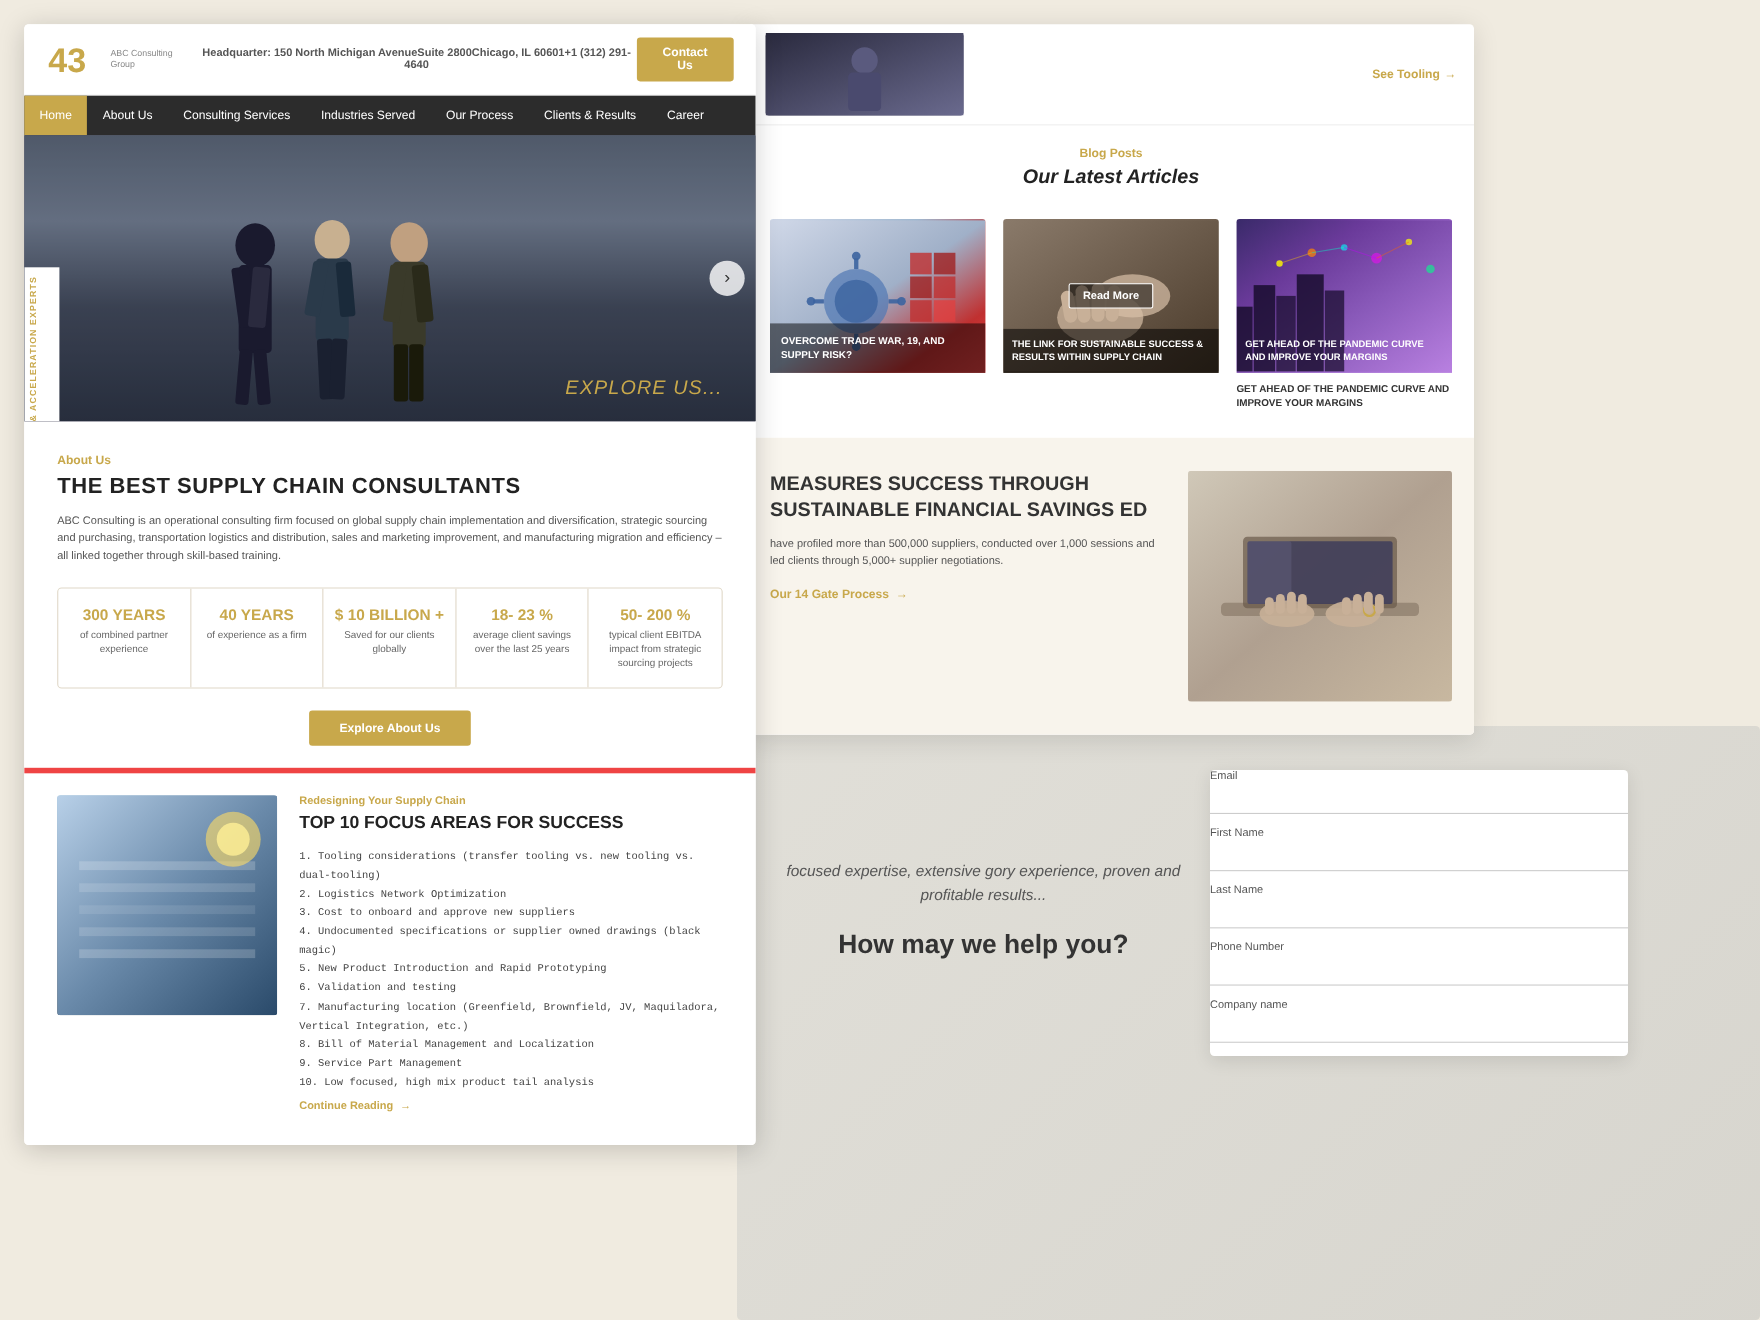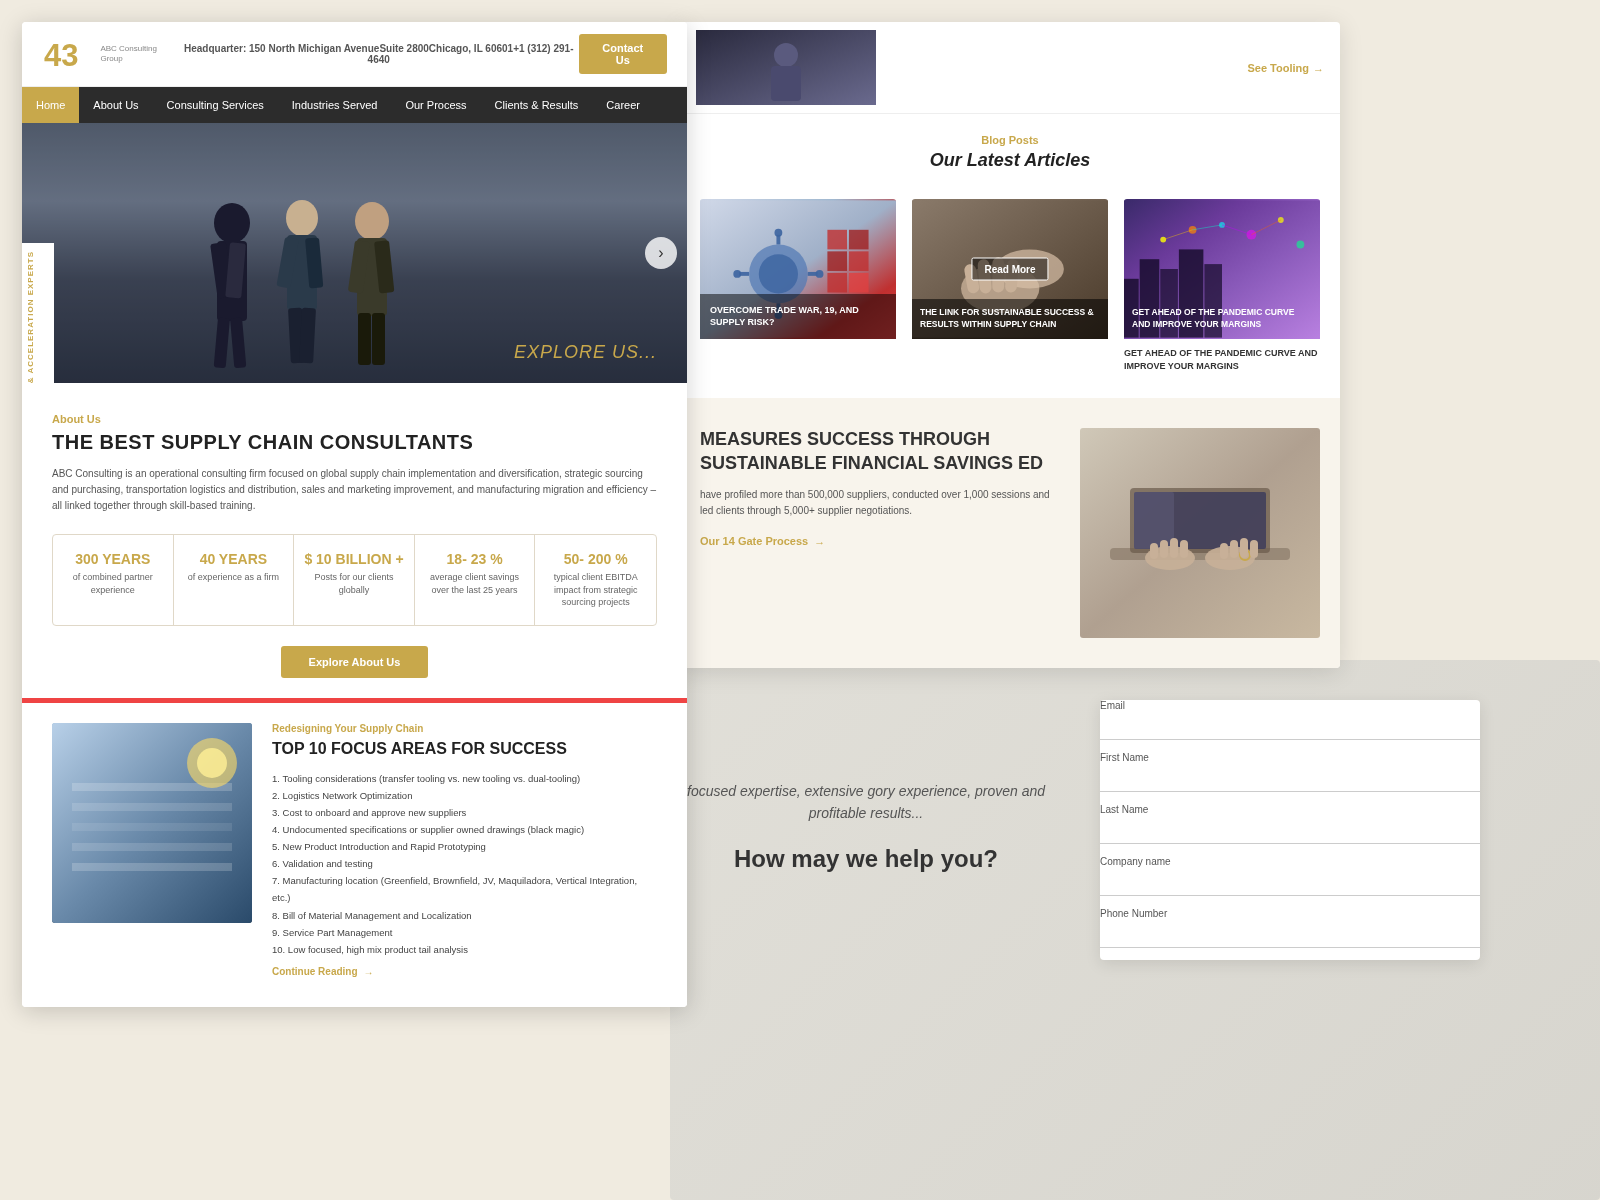--- a/index.html
+++ b/index.html
@@ -250,20 +250,21 @@
       font-weight: bold;
       color: #222;
       margin-bottom: 12px;
       text-transform: uppercase;
     }
     .focus-list {
       list-style: none;
       font-size: 9.5px;
       color: #444;
       line-height: 1.8;
+      font-family: Liberation Mono, monospace;
     }
     .focus-list li::before {
       content: attr(data-num) '. ';
       color: #444;
     }
     .continue-link {
       color: #c8a84b;
       font-size: 10px;
       font-weight: bold;
       display: flex;
@@ -420,21 +421,21 @@
       padding: 6px 0;
       font-size: 11px;
       outline: none;
       background: transparent;
     }
 
     
     .contact-overlay {
       position: absolute;
       top: 760px;
-      left: 656px;
+      left: 684px;
       width: 420px;
       z-index: 9;
       padding: 20px;
     }
     .contact-tagline {
       font-size: 14px;
       font-style: italic;
       color: #555;
       line-height: 1.6;
       text-align: center;
@@ -527,21 +528,21 @@
       <div class="stat-item">
         <div class="stat-number">300 YEARS</div>
         <div class="stat-label">of combined partner experience</div>
       </div>
       <div class="stat-item">
         <div class="stat-number">40 YEARS</div>
         <div class="stat-label">of experience as a firm</div>
       </div>
       <div class="stat-item">
         <div class="stat-number">$ 10 BILLION +</div>
-        <div class="stat-label">Posts for our clients globally</div>
+        <div class="stat-label">Saved for our clients globally</div>
       </div>
       <div class="stat-item">
         <div class="stat-number">18- 23 %</div>
         <div class="stat-label">average client savings over the last 25 years</div>
       </div>
       <div class="stat-item">
         <div class="stat-number">50- 200 %</div>
         <div class="stat-label">typical client EBITDA impact from strategic sourcing projects</div>
       </div>
     </div>
@@ -782,26 +783,26 @@
   </div>
   <div class="form-field">
     <label class="form-label">First Name</label>
     <input class="form-input" type="text" style="">
   </div>
   <div class="form-field">
     <label class="form-label">Last Name</label>
     <input class="form-input" type="text" style="">
   </div>
   <div class="form-field">
+    <label class="form-label">Phone Number</label>
+    <input class="form-input" type="tel" style="">
+  </div>
+  <div class="form-field">
     <label class="form-label">Company name</label>
     <input class="form-input" type="text" style="">
-  </div>
-  <div class="form-field">
-    <label class="form-label">Phone Number</label>
-    <input class="form-input" type="tel" style="">
   </div>
 </div>
 
 <div class="contact-overlay">
   <div class="contact-tagline">focused expertise, extensive gory experience, proven and profitable results...</div>
   <div class="contact-question">How may we help you?</div>
 </div>
 
 <div style="position:absolute;top:660px;left:670px;width:930px;height:540px;background:linear-gradient(135deg,#8a9aaa,#6a7a8a,#4a5a6a);opacity:0.15;z-index:1;border-radius:4px;"></div>
 

